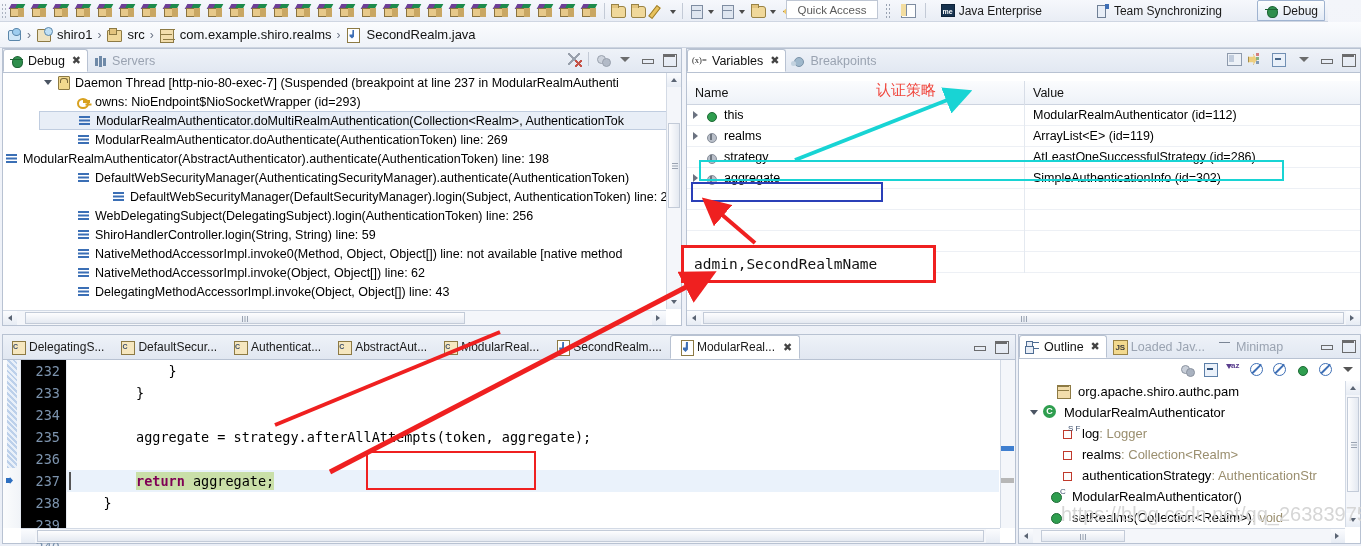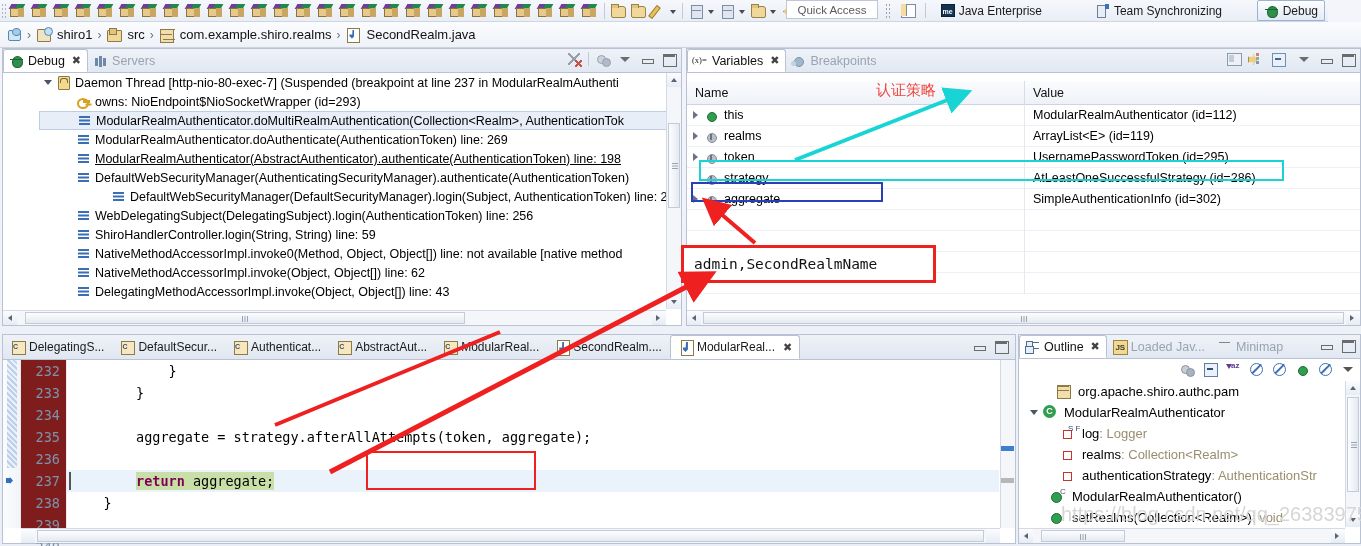--- a/index.html
+++ b/index.html
@@ -305,21 +305,21 @@
   .eti.java::before{content:"";position:absolute;left:2px;top:0px;width:11px;height:14px;background:#fff;border:1px solid #8d7a44;}
   .eti.java::after{content:"";position:absolute;left:4px;top:2px;width:5px;height:10px;background:#3e6fb5;clip-path:polygon(60% 0,100% 0,100% 75%,50% 100%,0 75%,0 55%,55% 55%);}
   .etab .closex { font-size:11px; color:#444; margin-left:4px; letter-spacing:-1px;}
 
   .editor-body { position:absolute; left:0; top:25px; right:0; bottom:0; background:#fff; }
   .ruler-left { position:absolute; left:0; top:0; width:18px; bottom:15px;
     background:linear-gradient(90deg,#fbfcfd,#f1f4f8); border-right:1px solid #e3e8ef;}
   .ruler-left .bpbar { position:absolute; left:4px; top:0; width:10px; height:108px;
     background-image: repeating-linear-gradient(45deg,#bcd0ea 0 2px,#e9f0f9 2px 4px); }
   .gutter { position:absolute; left:18px; top:0; width:46px; bottom:15px;
-    background:#7f1d1d; border-right:1px solid #e8ebf1; }
+    background:#000000; border-right:1px solid #e8ebf1; }
   .lnum { height:22px; line-height:22px; text-align:right; padding-right:6px;
     font-family:"DejaVu Sans Mono", monospace; font-size:13.5px; color:#7c93ad; }
   .arrow-marker { position:absolute; left:2px; width:14px; height:22px; }
   .arrow-marker::before{content:"";position:absolute;left:1px;top:7px;width:7px;height:7px;
     background:#2e6fc0;clip-path:polygon(0 15%,55% 15%,55% 0,100% 50%,55% 100%,55% 85%,0 85%);}
   .code { position:absolute; left:64px; top:0; right:16px; bottom:15px;
     font-family:"DejaVu Sans Mono", monospace; font-size:13.5px; }
   .cline { height:22px; line-height:22px; white-space:pre; padding-left:4px; }
   .cline.cur { background:#eaf2fb; }
   .cline.cur .sel-bg { background:#c9dfa8; padding:1px 0; }
@@ -676,21 +676,21 @@
         <span>owns: NioEndpoint$NioSocketWrapper  (id=293)</span>
       </div>
       <div class="trow sel" style="padding-left:72px; margin-left:36px; width:632px;">
         <span class="tico ic-frame" style="margin-left:-36px;"></span>
         <span>ModularRealmAuthenticator.doMultiRealmAuthentication(Collection&lt;Realm&gt;, AuthenticationTok</span>
       </div>
       <div class="trow" style="padding-left:72px;">
         <span class="tico ic-frame"></span>
         <span>ModularRealmAuthenticator.doAuthenticate(AuthenticationToken) line: 269</span>
       </div>
-      <div class="trow" style="padding-left:72px;text-decoration:underline;">
+      <div class="trow" style="">
         <span class="tico ic-frame"></span>
         <span>ModularRealmAuthenticator(AbstractAuthenticator).authenticate(AuthenticationToken) line: 198</span>
       </div>
       <div class="trow" style="padding-left:72px;">
         <span class="tico ic-frame"></span>
         <span>DefaultWebSecurityManager(AuthenticatingSecurityManager).authenticate(AuthenticationToken)</span>
       </div>
       <div class="trow" style="padding-left:72px;margin-left:35px;">
         <span class="tico ic-frame"></span>
         <span>DefaultWebSecurityManager(DefaultSecurityManager).login(Subject, AuthenticationToken) line: 2</span>
@@ -767,28 +767,20 @@
 
       <div class="vrow">
         <div class="c1">
           <span class="vtw has"></span>
           <span class="vicon gray"></span>
           <span>realms</span>
         </div>
         <div class="c2">ArrayList&lt;E&gt;  (id=119)</div>
       </div>
 
-      <div class="vrow">
-        <div class="c1">
-          <span class="vtw has"></span>
-          <span class="vicon gray"></span>
-          <span>token</span>
-        </div>
-        <div class="c2">UsernamePasswordToken  (id=295)</div>
-      </div>
 
       <div class="vrow">
         <div class="c1">
           <span class="vtw"></span>
           <span class="vicon gray"></span>
           <span>strategy</span>
         </div>
         <div class="c2">AtLeastOneSuccessfulStrategy  (id=286)</div>
       </div>
 

